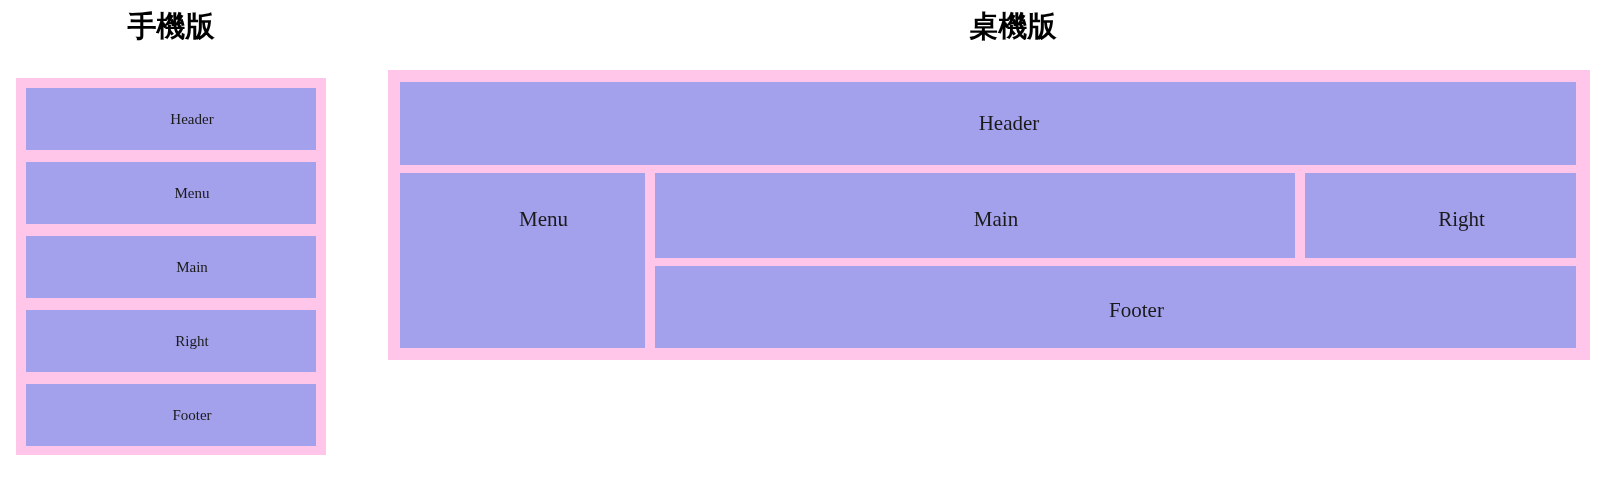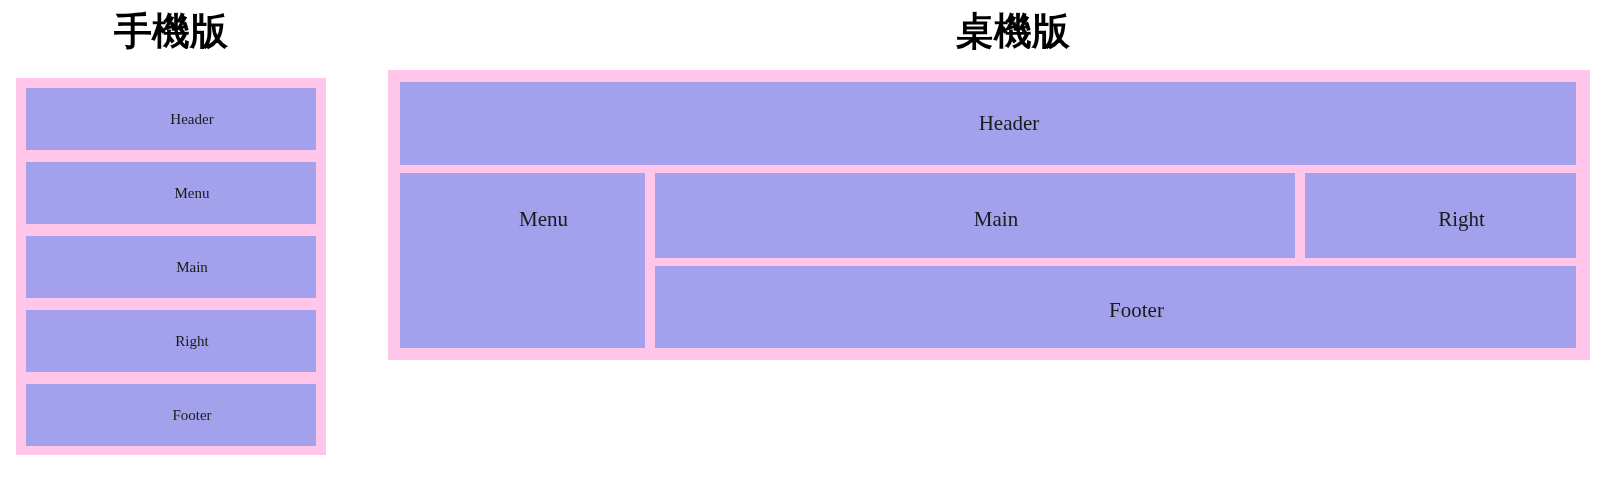--- a/index.html
+++ b/index.html
@@ -13,21 +13,21 @@
     position: relative;
     font-family: "Liberation Serif", serif;
     overflow: hidden;
   }
 
   
   .title {
     position: absolute;
     font-family: "Liberation Sans", sans-serif;
     font-weight: bold;
-    font-size: 38px;
+    font-size: 29px;
     color: #000000;
     line-height: 1;
     white-space: nowrap;
     text-align: center;
   }
   #title-mobile  { left: 0;   top: 12px; width: 342px; }
   #title-desktop { left: 412px; top: 12px; width: 1202px; }
 
   
   .frame {

